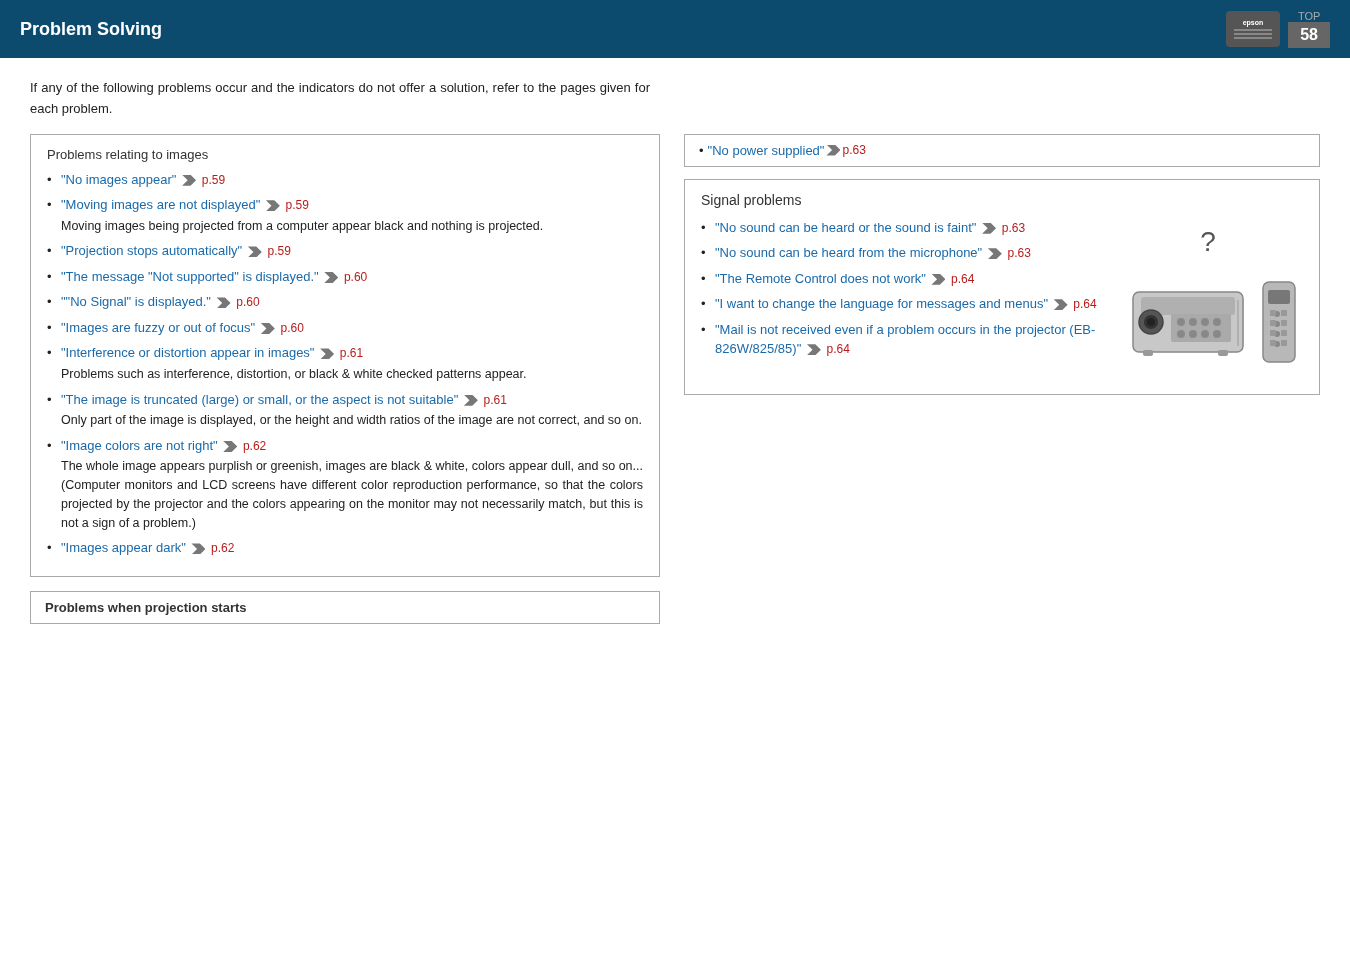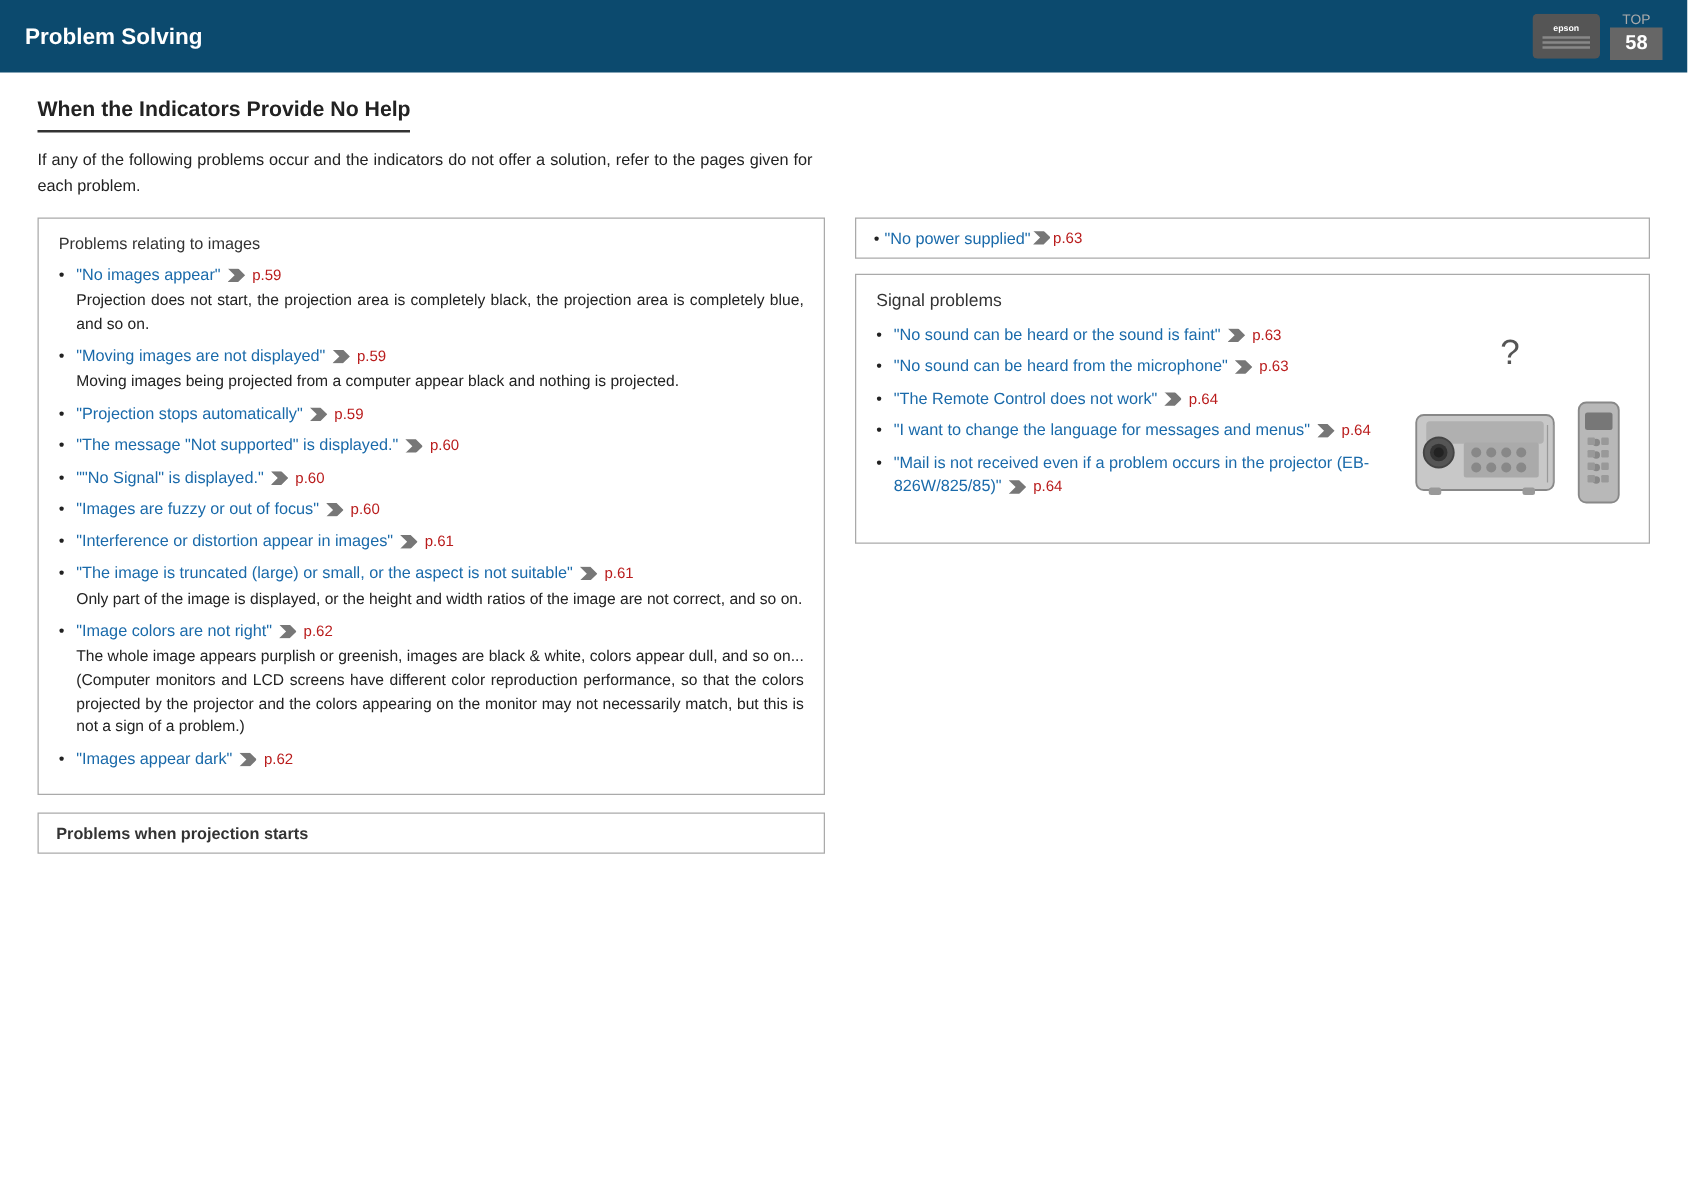--- a/index.html
+++ b/index.html
@@ -208,38 +208,36 @@
     <div>
       <div class="header-top-label">TOP</div>
       <div class="header-page">58</div>
     </div>
   </div>
 </div>
 
 <div class="main">
 
   
-  <div class="section-title">When the Indicators Provide No Help</div>
 
   <p class="intro-text">If any of the following problems occur and the indicators do not offer a solution, refer to the pages given for each problem.</p>
 
   
   <div class="columns">
 
     <div class="left-col">
 
       <div class="problem-box">
         <div class="problem-box-title">Problems relating to images</div>
         <ul class="problem-list">
 
           <li>
             <a class="link-text">"No images appear"</a>
             <span class="pg-icon"></span>
             <span class="page-ref link-text">p.59</span>
-            <div class="sub-text">Projection does not start, the projection area is completely black, the projection area is completely blue, and so on.</div>
           </li>
 
           <li>
             <a class="link-text">"Moving images are not displayed"</a>
             <span class="pg-icon"></span>
             <span class="page-ref link-text">p.59</span>
             <div class="sub-text">Moving images being projected from a computer appear black and nothing is projected.</div>
           </li>
 
           <li>
@@ -263,20 +261,21 @@
           <li>
             <a class="link-text">"Images are fuzzy or out of focus"</a>
             <span class="pg-icon"></span>
             <span class="page-ref link-text">p.60</span>
           </li>
 
           <li>
             <a class="link-text">"Interference or distortion appear in images"</a>
             <span class="pg-icon"></span>
             <span class="page-ref link-text">p.61</span>
+            <div class="sub-text">Problems such as interference, distortion, or black &amp; white checked patterns appear.</div>
           </li>
 
           <li>
             <a class="link-text">"The image is truncated (large) or small, or the aspect is not suitable"</a>
             <span class="pg-icon"></span>
             <span class="page-ref link-text">p.61</span>
             <div class="sub-text">Only part of the image is displayed, or the height and width ratios of the image are not correct, and so on.</div>
           </li>
 
           <li>

